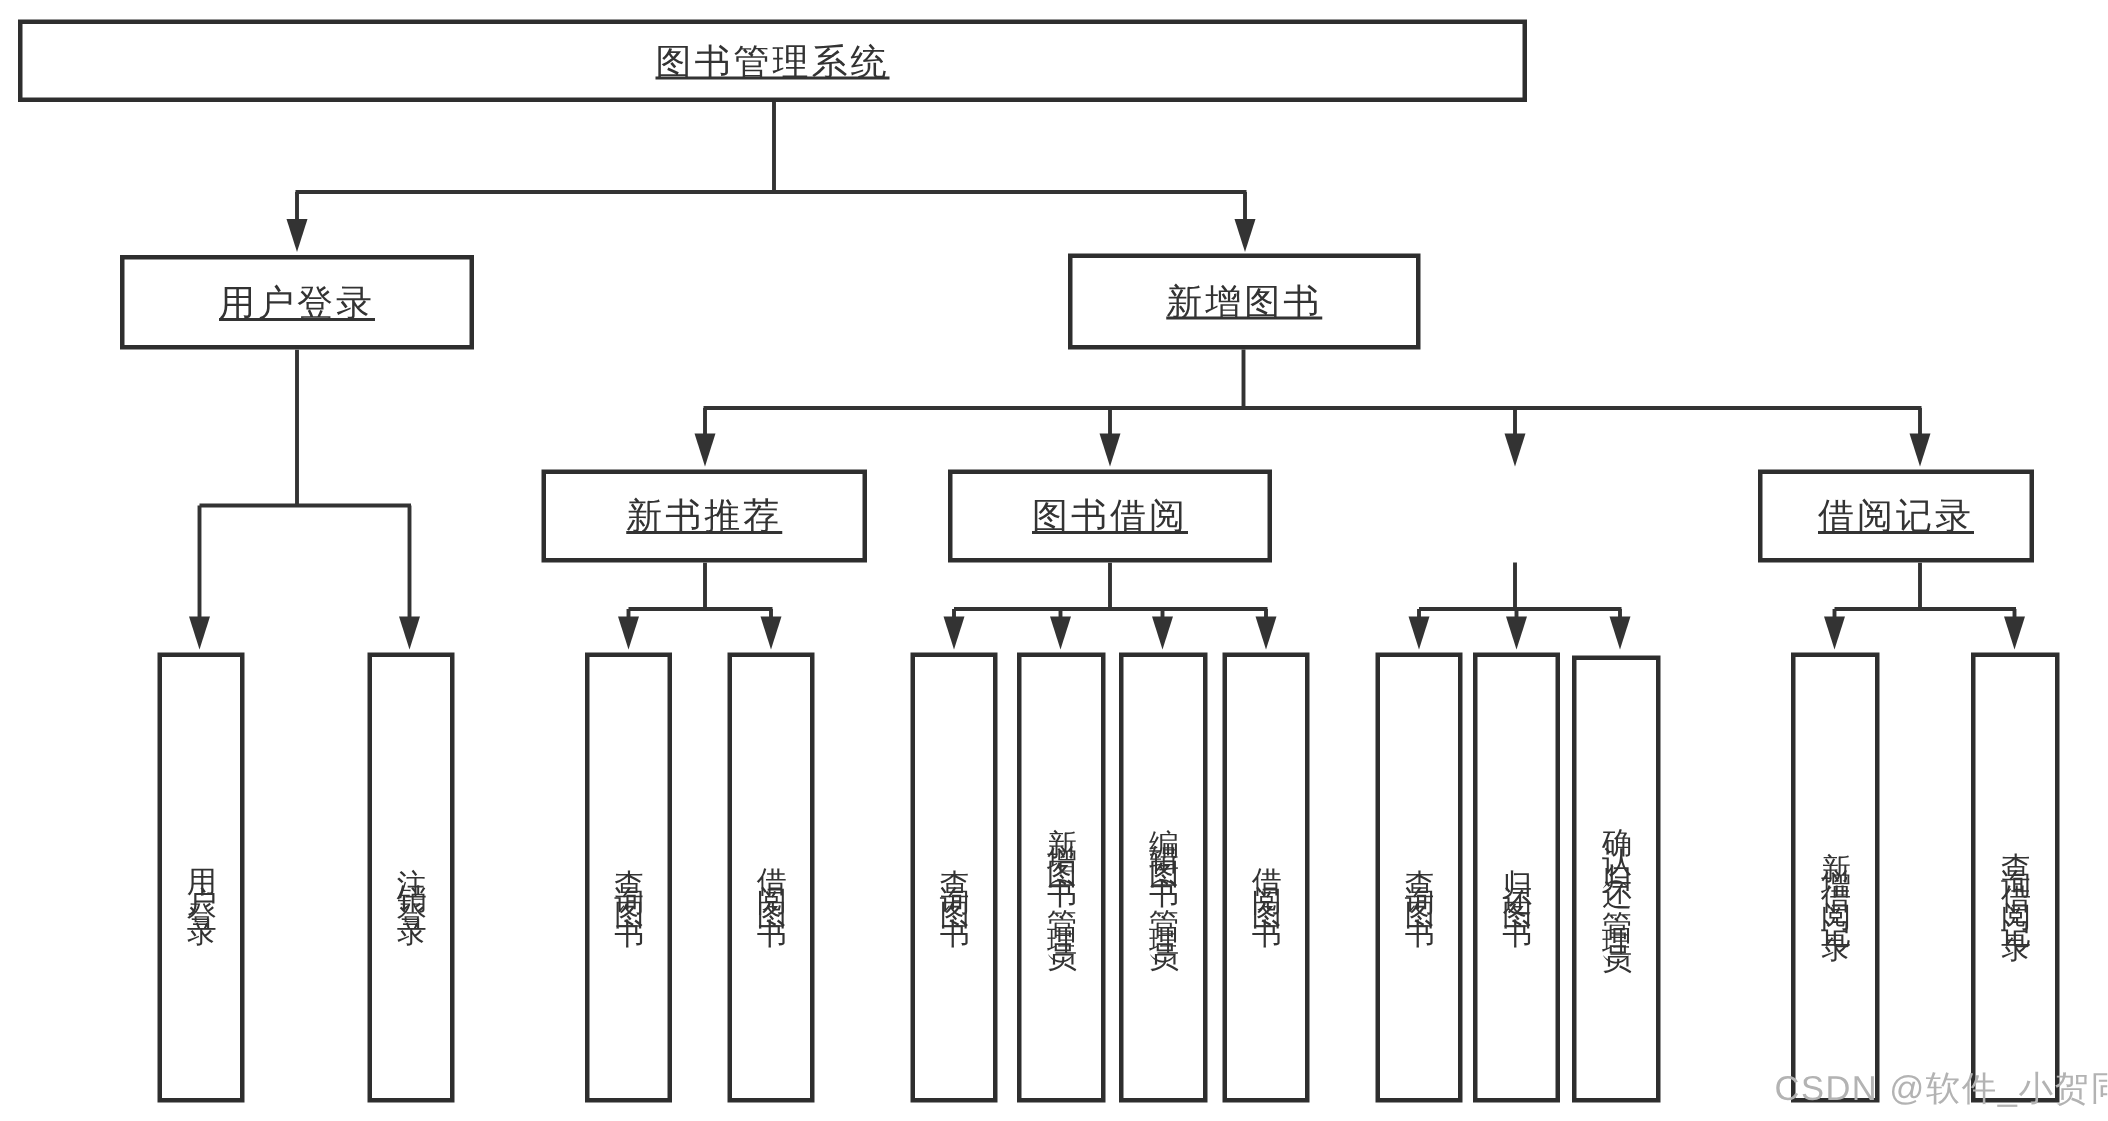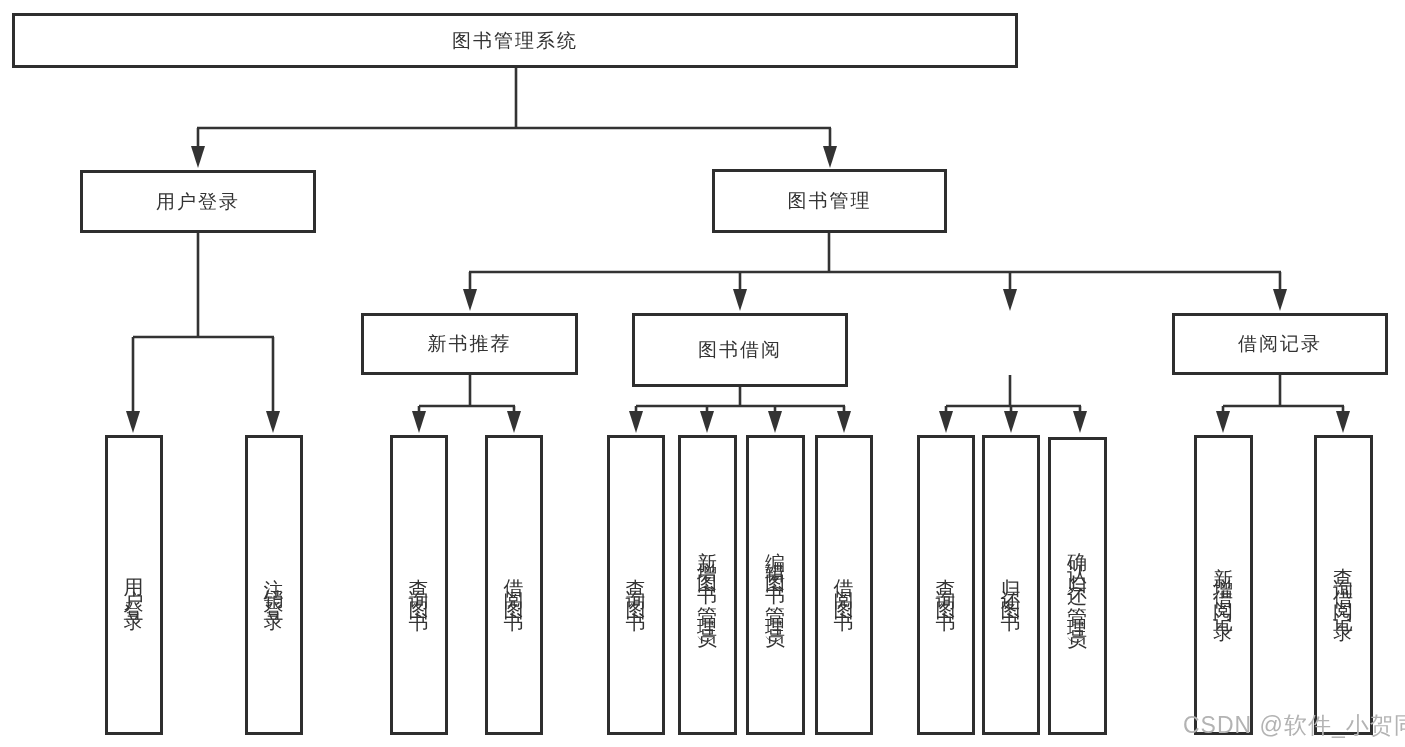--- a/index.html
+++ b/index.html
@@ -14,23 +14,24 @@
     position:absolute;
     border:3px solid #2e2e2e;
     background:#ffffff;
     box-sizing:border-box;
     display:flex;
     align-items:center;
     justify-content:center;
     color:#333333;
   }
   .hlabel{
-    font-size:19px;
+    font-size:24px;
     letter-spacing:2px;
     white-space:nowrap;
+    text-decoration:underline;
   }
   .vtext{
     writing-mode:vertical-rl;
     text-orientation:mixed;
     font-size:20px;
     letter-spacing:11px;
     line-height:1;
   }
   #connectors{
     position:absolute;
@@ -120,30 +121,30 @@
   </svg>
 
   <div class="box" style="left:12px;top:13px;width:1006px;height:55px;">
     <span class="hlabel">图书管理系统</span>
   </div>
 
   <div class="box" style="left:80px;top:170px;width:236px;height:63px;">
     <span class="hlabel">用户登录</span>
   </div>
   <div class="box" style="left:712px;top:169px;width:235px;height:64px;">
-    <span class="hlabel">图书管理</span>
+    <span class="hlabel">新增图书</span>
   </div>
 
   <div class="box" style="left:361px;top:313px;width:217px;height:62px;align-items:center;">
     <span class="hlabel">新书推荐</span>
   </div>
-  <div class="box" style="left:632px;top:313px;width:216px;height:74px;">
+  <div class="box" style="left:632px;top:313px;width:216px;height:62px;">
     <span class="hlabel">图书借阅</span>
   </div>
-  <div class="box" style="left:1172px;top:313px;width:216px;height:62px;">
+  <div class="box" style="left:1172px;top:313px;width:184px;height:62px;">
     <span class="hlabel">借阅记录</span>
   </div>
 
   <div class="box" style="left:105px;top:435px;width:58px;height:300px;">
     <span class="vtext">用户登录</span>
   </div>
   <div class="box" style="left:245px;top:435px;width:58px;height:300px;">
     <span class="vtext">注销登录</span>
   </div>
 

